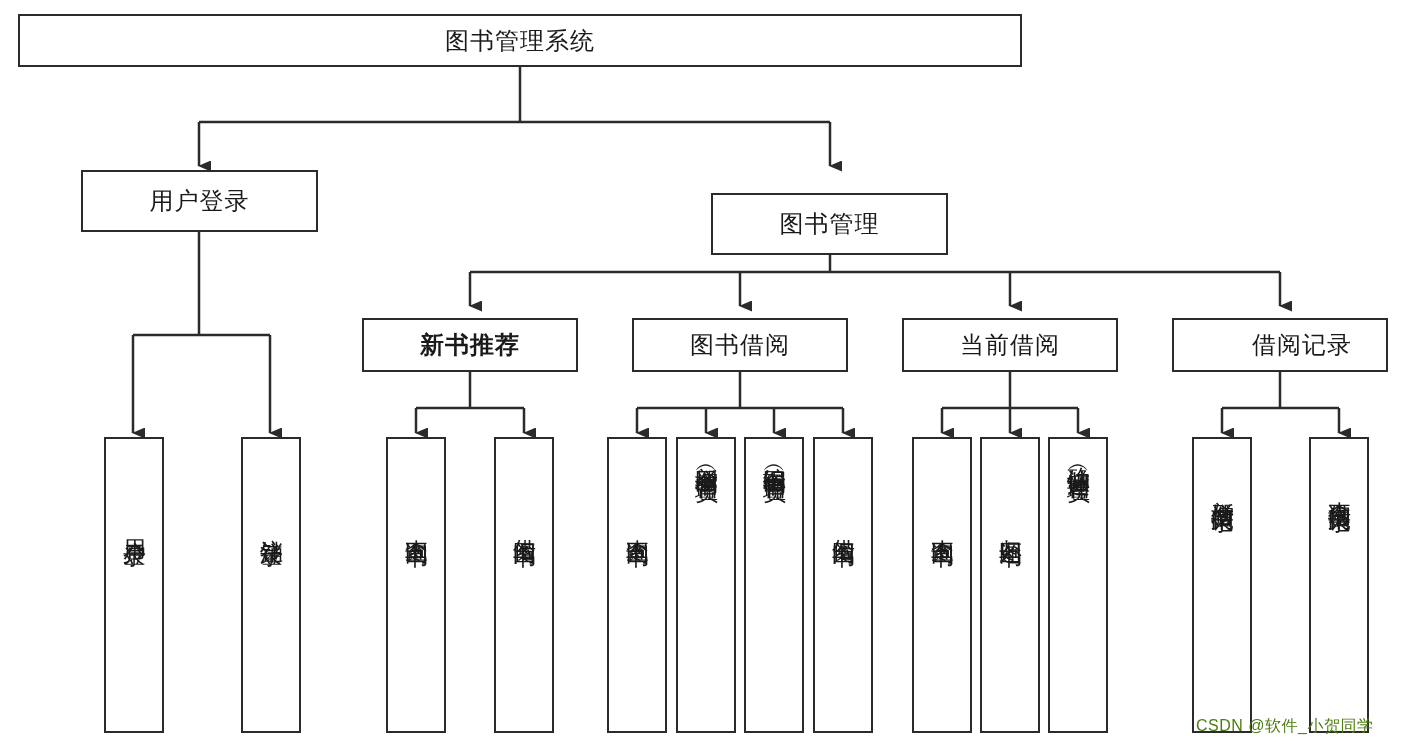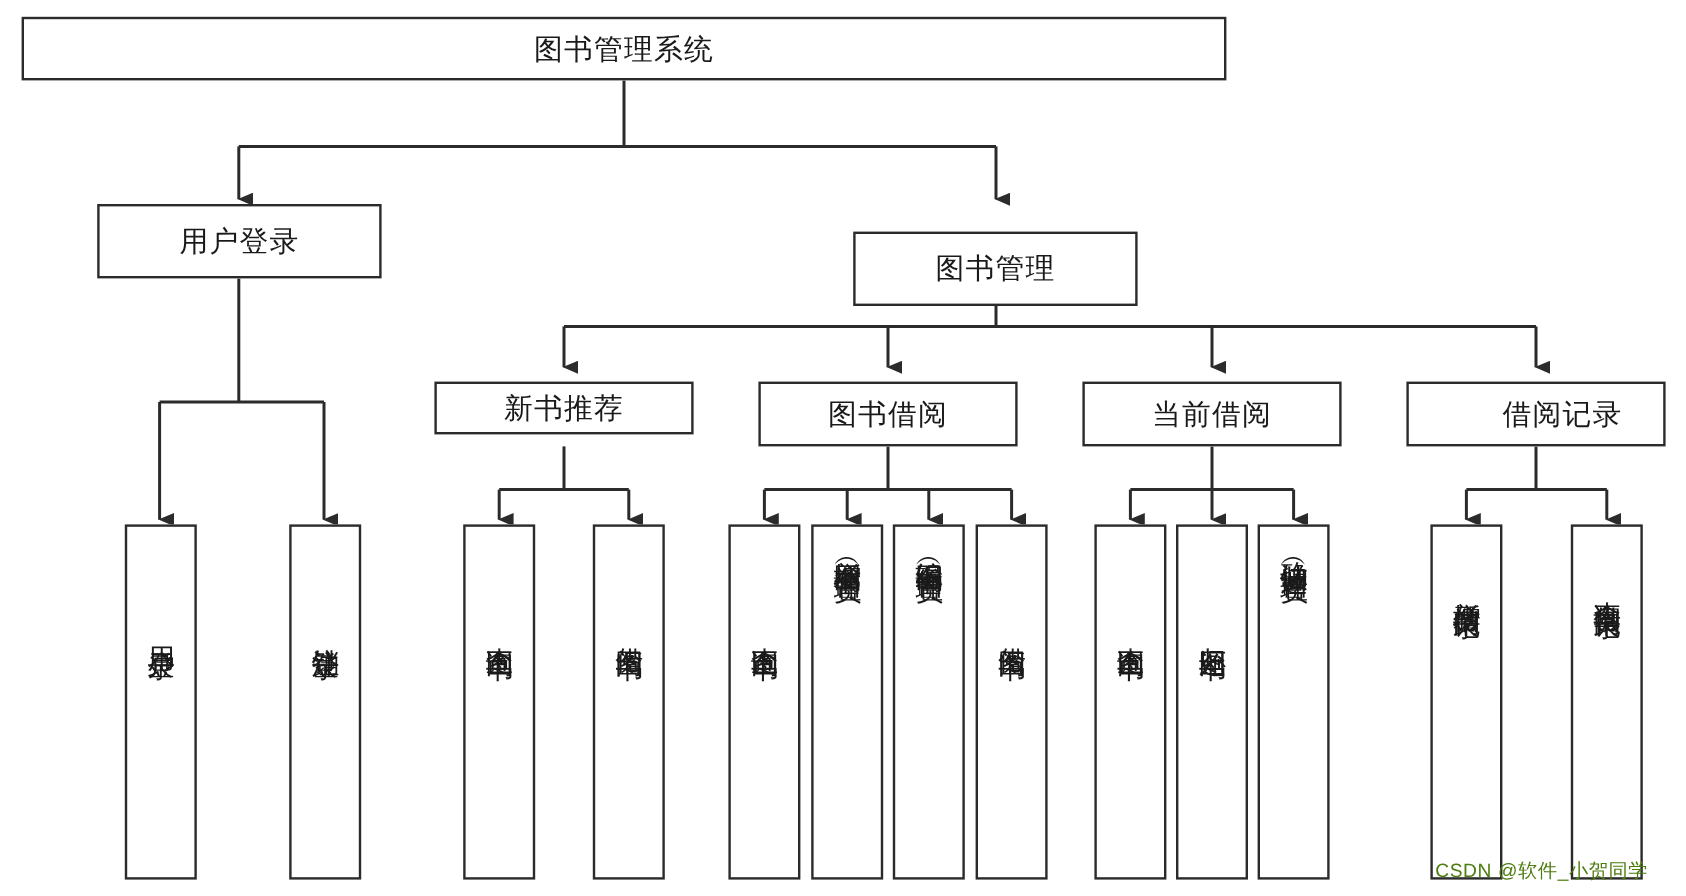--- a/index.html
+++ b/index.html
@@ -153,21 +153,21 @@
   </div>
 
   <div class="node node-h" style="left:81px; top:170px; width:237px; height:62px;">
     <span>用户登录</span>
   </div>
 
   <div class="node node-h" style="left:711px; top:170px; width:237px; height:62px;margin-top:23px;">
     <span>图书管理</span>
   </div>
 
-  <div class="node node-h" style="left:362px; top:318px; width:216px; height:44px;">
+  <div class="node node-h" style="left:362px; top:318px; width:216px; height:54px;font-weight:bold;">
     <span>新书推荐</span>
   </div>
 
   <div class="node node-h" style="left:902px; top:318px; width:216px; height:54px;">
     <span>当前借阅</span>
   </div>
 
   <div class="node node-h" style="left:632px; top:318px; width:216px; height:54px;">
     <span>图书借阅</span>
   </div>

